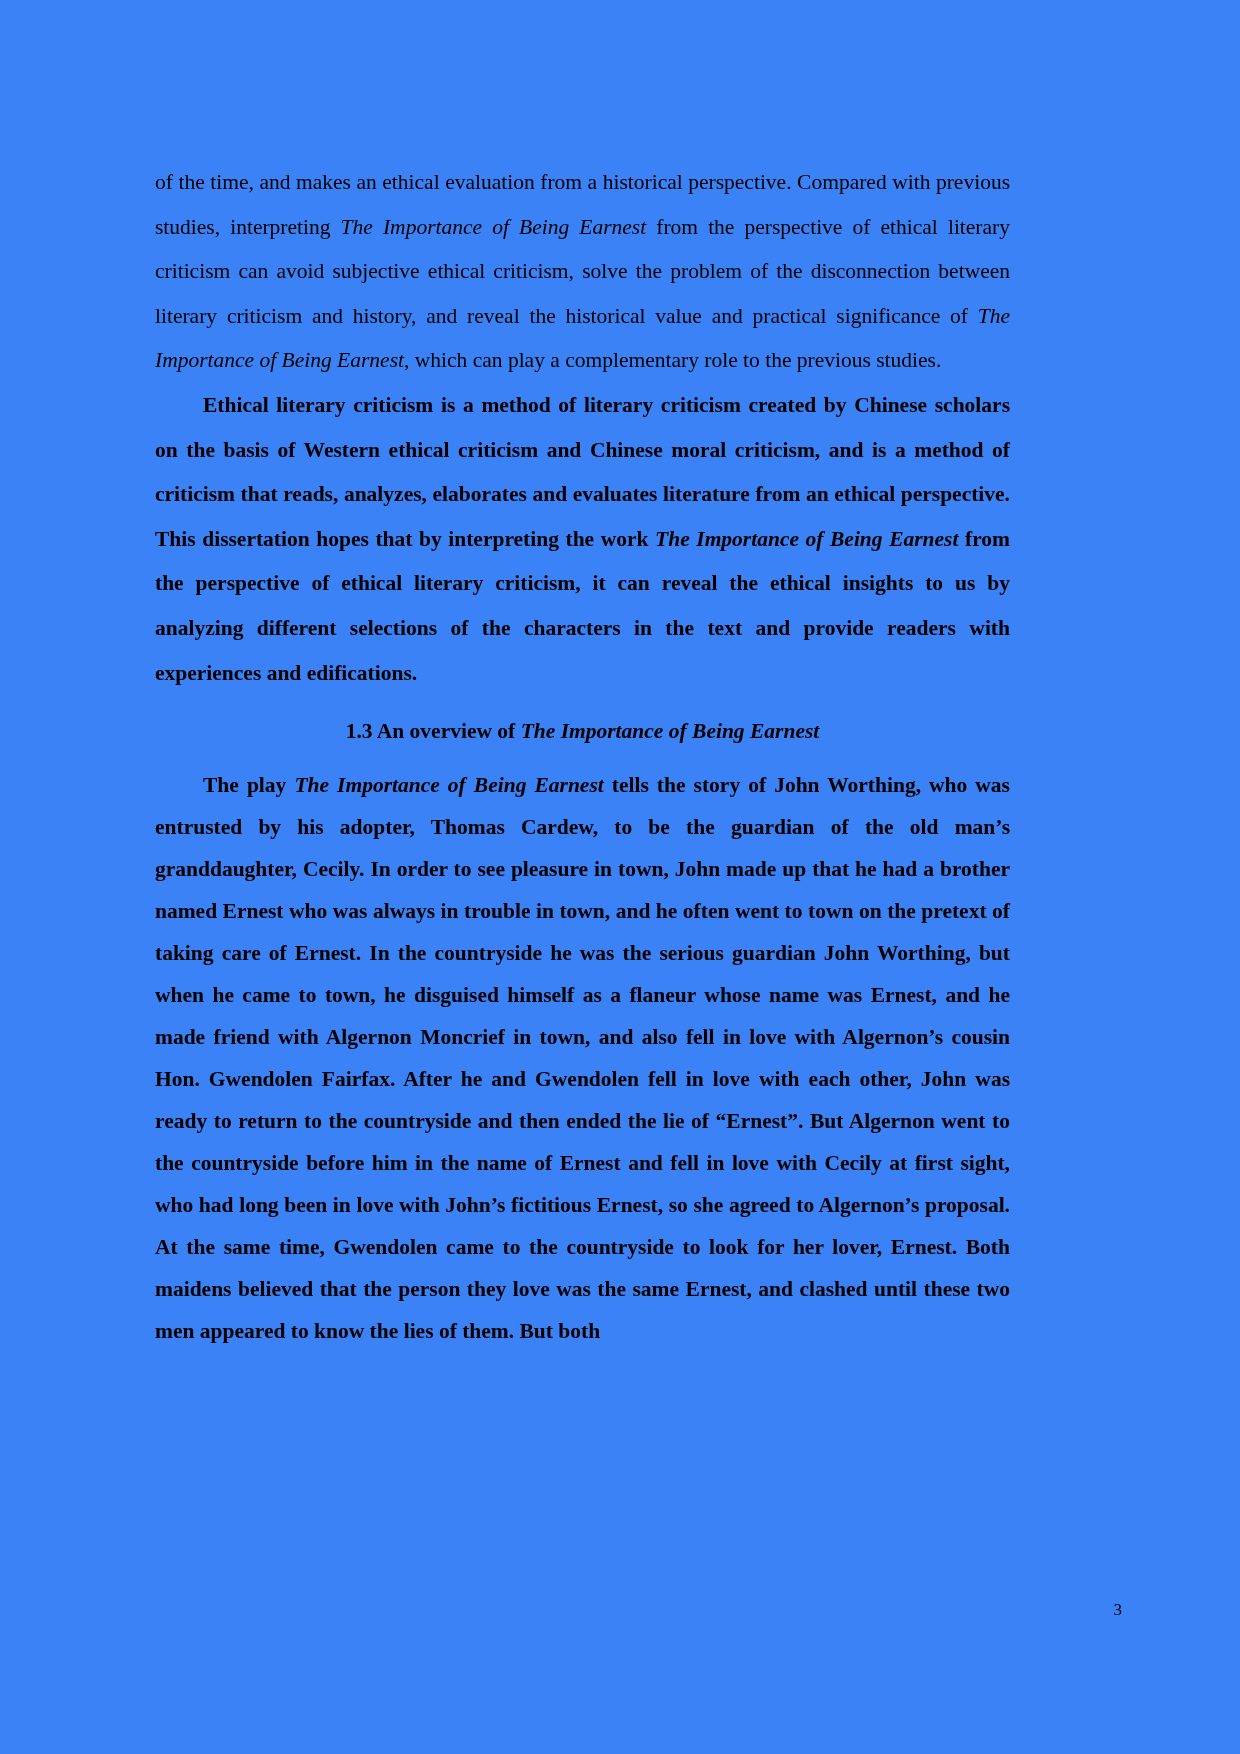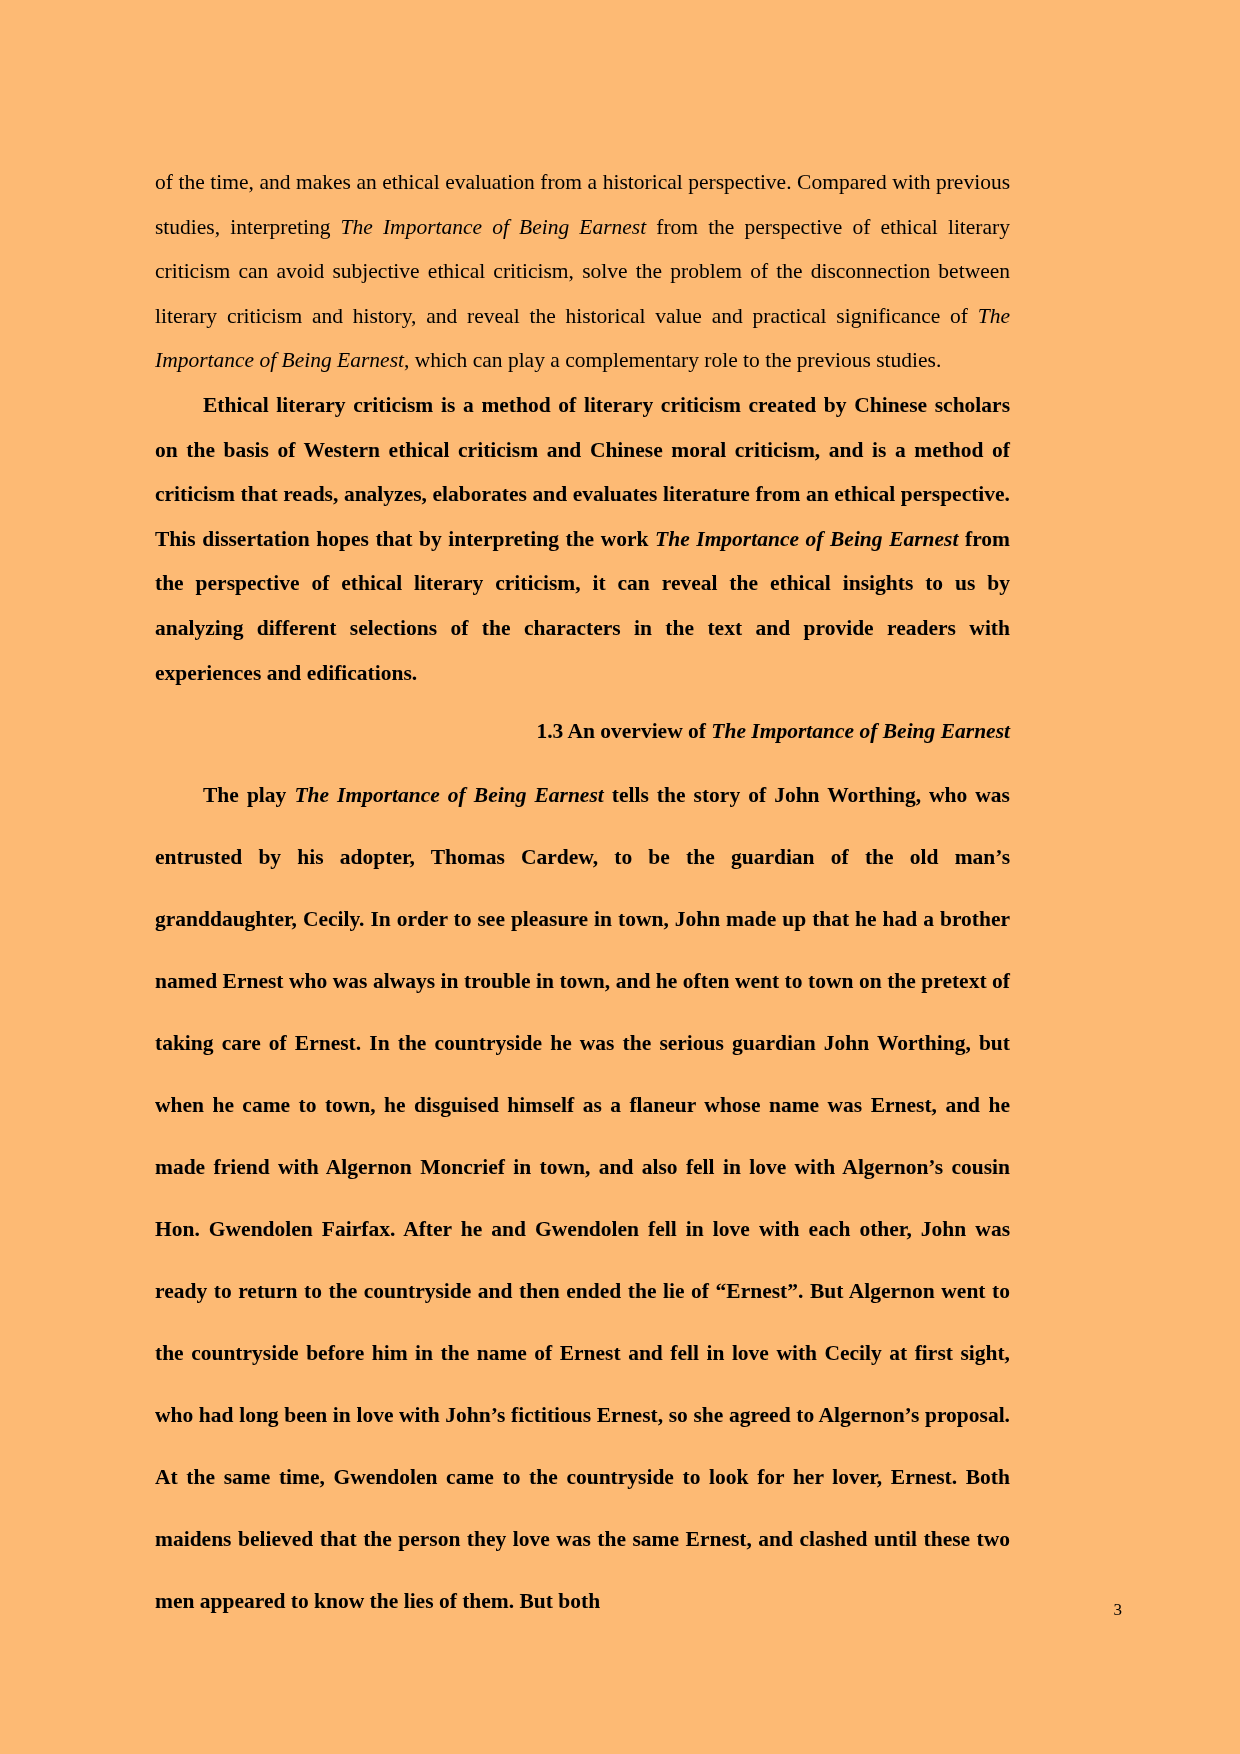--- a/index.html
+++ b/index.html
@@ -8,21 +8,21 @@
     background: #ffffff;
   }
   body {
     font-family: "Liberation Serif", "DejaVu Serif", serif;
     color: #000000;
   }
   .page {
     position: relative;
     width: 1240px;
     height: 1754px;
-    background: #fdba74;
+    background: #3b82f6;
     box-sizing: border-box;
     overflow: hidden;
   }
   .content {
     position: absolute;
     left: 155px;
     top: 160px;
     width: 855px;
   }
   p.body-para {
@@ -36,41 +36,41 @@
   }
   p.body-para.indent {
     text-indent: 48px;
     font-weight: bold;
   }
   h2.section-heading {
     margin: 0;
     font-size: 21.5px;
     line-height: 44.6px;
     font-weight: bold;
-    text-align: right;
+    text-align: center;
     color: #000000;
   }
   .heading-block {
     margin-top: 14px;
     margin-bottom: 10px;
   }
   .ital { font-style: italic; }
   .bold-ital { font-style: italic; font-weight: bold; }
   .page-number {
     position: absolute;
     right: 118px;
     top: 1600px;
     font-size: 17px;
     line-height: 20px;
     text-align: right;
     color: #000000;
   }
   
   p.dense {
-    line-height: 62px;
+    line-height: 42px;
   }
 </style>
 </head>
 <body>
 
 <div class="page">
 
   <div class="content">
 
     <p class="body-para"><span>of the time, and makes an ethical evaluation from a historical perspective. Compared with previous studies, interpreting </span><span class="ital">The Importance of Being Earnest</span><span> from the perspective of ethical literary criticism can avoid subjective ethical criticism, solve the problem of the disconnection between literary criticism and history, and reveal the historical value and practical significance of </span><span class="ital">The Importance of Being Earnest</span><span>, which can play a complementary role to the previous studies.</span></p>

